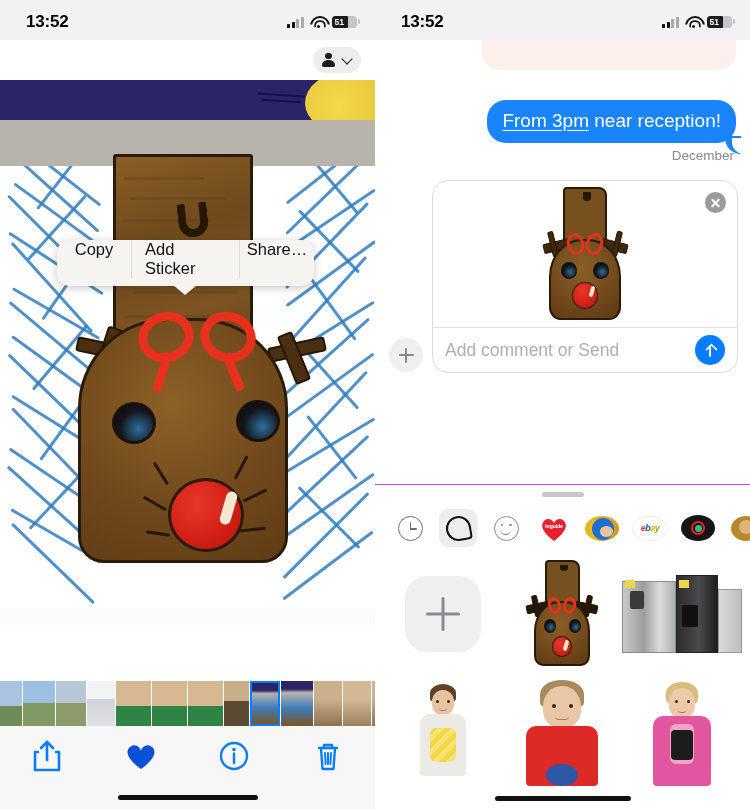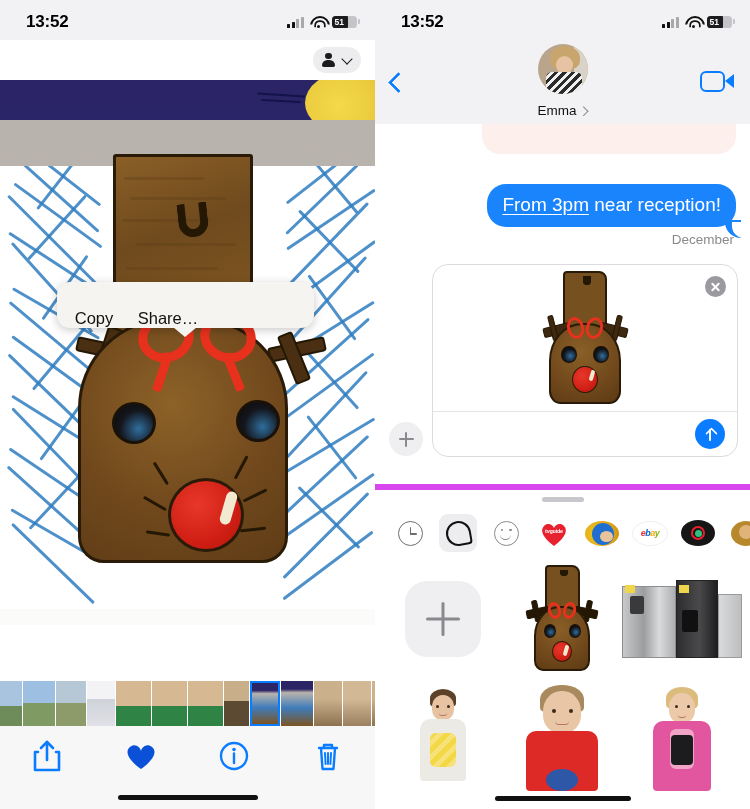--- a/index.html
+++ b/index.html
@@ -112,22 +112,22 @@
   .nose { position:absolute; left:168px; top:398px; width:76px; height:74px; border-radius:50%;
     background: radial-gradient(circle at 38% 34%, #e8372a 0%, #d01f14 60%, #b3150c 100%);
     border: 3px solid #2a1b08; }
   .nose .shine { position:absolute; right:7px; top:10px; width:11px; height:34px; background:#f2ead0;
     border-radius:7px; transform: rotate(16deg); }
   .whisker { position:absolute; background:#241804; height:2.6px; border-radius:2px; }
   .white-base { position:absolute; left:0; bottom:0; width:100%; height:16px; background:#fbfbf9;}
 
   
   .ctx-menu { position:absolute; left:57px; top:160px; width:257px; height:46px;
-    background:#f6f4f0; border-radius:13px; display:flex; align-items:flex-end;
-    box-shadow: 0 2px 10px rgba(0,0,0,.22); z-index: 40; margin-top: 42px; }
+    background:#f6f4f0; border-radius:13px; display:flex; align-items:flex-start;
+    box-shadow: 0 2px 10px rgba(0,0,0,.22); z-index: 40; }
   .ctx-item { flex:0 0 auto; display:flex; align-items:center; justify-content:center;
     font-size:16.5px; color:#111; padding: 0 13px; }
   .ctx-item.copy{ width:74px; }
   .ctx-item.sticker{ width:109px; border-left:1px solid #dddbd6; border-right:1px solid #dddbd6;}
   .ctx-item.share{ width:74px; }
   .ctx-arrow { position:absolute; left:116px; top:45px; width:0; height:0;
     border-left:12px solid transparent; border-right:12px solid transparent; border-top:10px solid #f6f4f0; }
 
   
   .filmstrip { position:absolute; left:0; bottom:83px; width:375px; height:45px; display:flex; overflow:hidden; background:#fff;}
@@ -187,21 +187,21 @@
   .send-arrow { width:11px;height:13px;position:relative;}
   .send-arrow::before{content:"";position:absolute;left:4.2px;top:1px;width:2.6px;height:12px;background:#fff;border-radius:2px;}
   .send-arrow::after{content:"";position:absolute;left:2.1px;top:1.2px;width:7px;height:7px;
     border-left:2.6px solid #fff;border-top:2.6px solid #fff;transform:rotate(45deg);border-radius:1px;}
   .plus-round { position:absolute; left:14px; top:298px; width:34px;height:34px;border-radius:50%;
     background:#efeff1; display:flex;align-items:center;justify-content:center;}
   .plus-round::before,.plus-round::after{content:"";position:absolute;background:#8a8a8e;border-radius:2px;}
   .plus-round::before{width:15px;height:2.2px;} .plus-round::after{width:2.2px;height:15px;}
 
   .drawer { position:absolute; left:0; bottom:0; width:375px; height:325px; background:#fff;
-    border-top:6px solid #d946ef; }
+    border-top:1px solid #d946ef; }
   .grabber { position:absolute; left:50%; transform:translateX(-50%); top:7px; width:42px;height:5px;
     background:#c7c7cc; border-radius:3px;}
   .app-row { position:absolute; left:0; top:18px; width:375px; height:50px; display:flex; align-items:center;
     gap:10px; padding: 0 16px; overflow:hidden;}
   .app-icon { flex:0 0 auto; width:38px; height:38px; border-radius:9px; display:flex;
     align-items:center; justify-content:center; position:relative; background:transparent;}
   .app-icon.active { background:#ededf0; }
   .clock-i { width:25px;height:25px;border-radius:50%;border:1.9px solid #6e6e73; position:relative;}
   .clock-i::before{content:"";position:absolute;left:11px;top:5px;width:1.8px;height:8px;background:#6e6e73;border-radius:2px;}
   .clock-i::after{content:"";position:absolute;left:11px;top:11.5px;width:7px;height:1.8px;background:#6e6e73;border-radius:2px;}
@@ -413,20 +413,21 @@
         <div class="whisker" style="left:240px;top:448px;width:26px;transform:rotate(-6deg)"></div>
 
         <div class="nose">
             <span class="shine"></span>
           </div>
         <div class="white-base"></div>
       </div>
 
       <div class="ctx-menu">
         <div class="ctx-item copy">Copy</div>
+        <div class="ctx-item sticker">Add Sticker</div>
         <div class="ctx-item share">Share…</div>
         <div class="ctx-arrow"></div>
       </div>
     </div>
 
     <div class="filmstrip">
       <div class="thumb" style="width:22px;background:linear-gradient(180deg,#a8c4df 55%,#6e8b5a 55%)"></div>
       <div class="thumb" style="width:32px;background:linear-gradient(180deg,#9dc0e2 50%,#7f9a62 50%)"></div>
       <div class="thumb" style="width:30px;background:linear-gradient(180deg,#b6c7d6 50%,#8d9b6b 50%)"></div>
       <div class="thumb" style="width:28px;background:linear-gradient(180deg,#f3f3f5 40%,#cfd2d8 40%,#dfe1e6 100%)"></div>
@@ -488,37 +489,20 @@
         <div class="wifi">
             <span class="dot"></span>
           </div>
         <div class="battery">
           <div class="fill"></div>
           <div class="lvl">51</div>
         </div>
       </div>
     </div>
 
-    <div class="msg-nav">
-      <div class="chev-back"></div>
-      <div class="avatar">
-        <span class="wall"></span>
-          <span class="hair"></span>
-          <span class="face"></span>
-          <span class="dress"></span>
-      </div>
-      <div class="avatar-name">
-        <span>Emma</span>
-        <span class="name-chev"></span>
-      </div>
-      <div class="facetime">
-        <span class="bd"></span>
-          <span class="tri"></span>
-      </div>
-    </div>
 
     <div class="thread">
       <div class="bubble-partial"></div>
       <div class="bubble-out">
         <span class="lnk">From 3pm</span><span> near reception!</span>
       </div>
       <div class="bubble-tail"></div>
       <div class="bubble-tail2"></div>
       <div class="delivered">December</div>
 
@@ -542,20 +526,21 @@
               </div>
             <div class="reye" style="left:24%;top:55%"></div>
             <div class="reye" style="right:24%;top:55%"></div>
             <div class="rnose">
                 <span class="sh"></span>
               </div>
           </div>
           <div class="card-x"></div>
         </div>
         <div class="card-input">
+          <span class="card-ph">Add comment or Send</span>
           <span class="send-btn">
               <span class="send-arrow"></span>
             </span>
         </div>
       </div>
     </div>
 
     <div class="drawer">
       <div class="grabber"></div>
 

